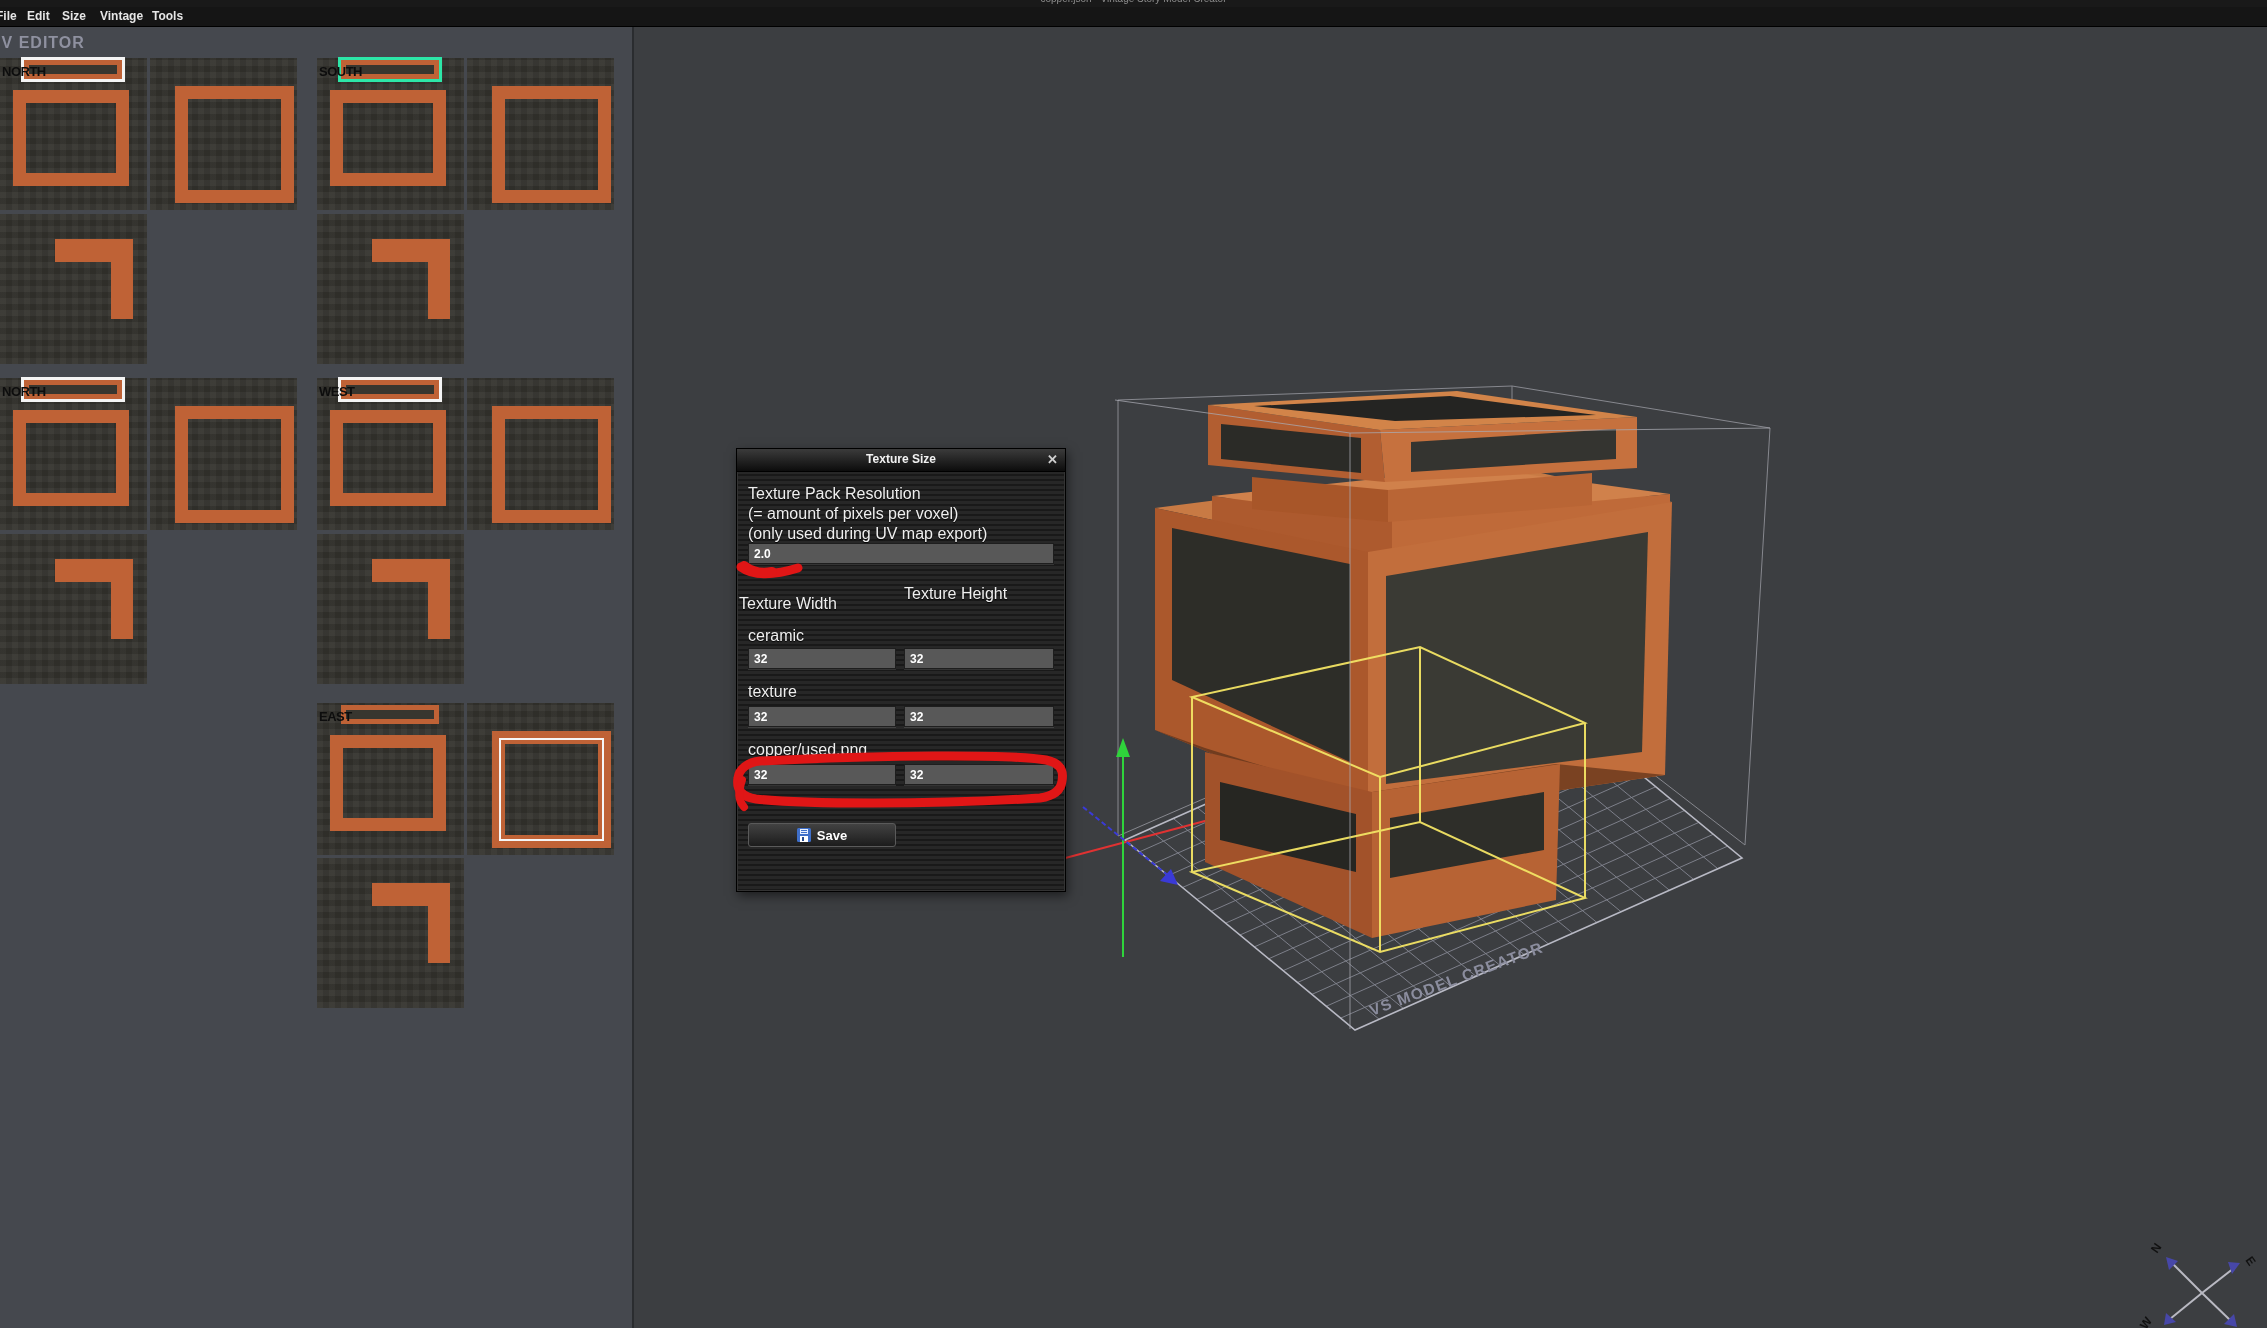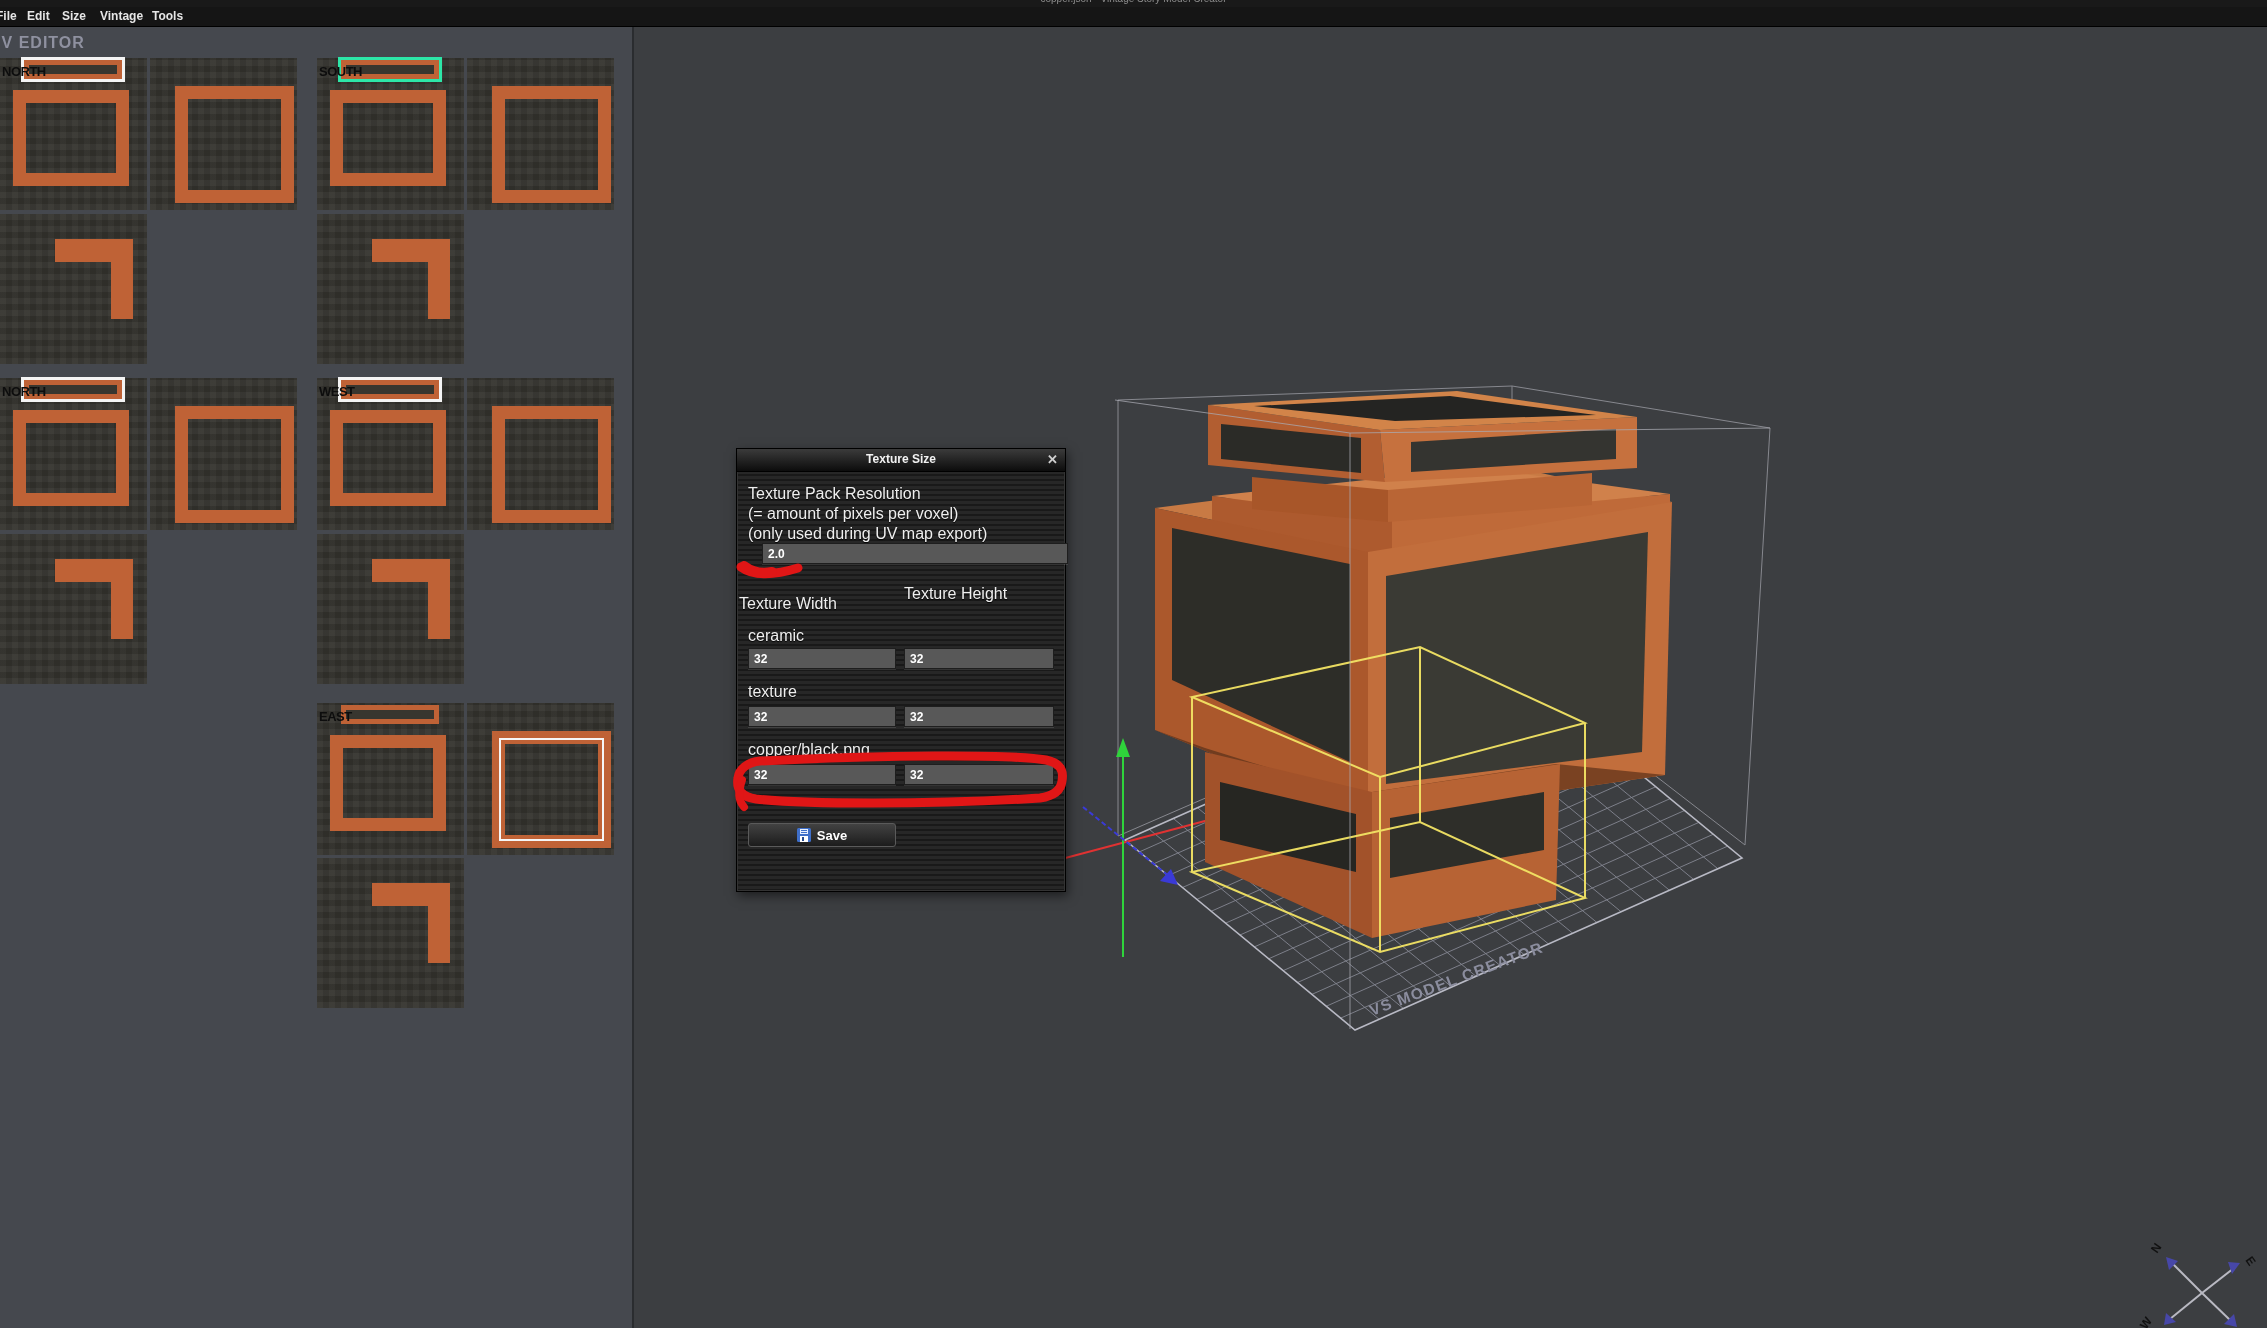--- a/index.html
+++ b/index.html
@@ -253,34 +253,34 @@
 
 <div id="dialog" class="abs">
   <div id="dlg-titlebar">
     <div id="dlg-title">Texture Size</div>
     <div id="dlg-close">✕</div>
   </div>
 
   <div class="dlg-label" style="left:11px;top:36px">Texture Pack Resolution</div>
   <div class="dlg-label" style="left:11px;top:56px">(= amount of pixels per voxel)</div>
   <div class="dlg-label" style="left:11px;top:76px">(only used during UV map export)</div>
-  <input class="dlg-input" style="left: 11px; top: 94px; width: 306px; margin-left: 14px;" value="2.0">
+  <input class="dlg-input" style="left: 11px; top: 94px; width: 306px;" value="2.0">
 
   <div class="dlg-label" style="left:2px;top:146px">Texture Width</div>
   <div class="dlg-label" style="left:167px;top:136px">Texture Height</div>
 
   <div class="dlg-label" style="left:11px;top:178px">ceramic</div>
   <input class="dlg-input" style="left: 11px; top: 199px; width: 148px;" value="32">
   <input class="dlg-input" style="left: 167px; top: 199px; width: 150px;" value="32">
 
   <div class="dlg-label" style="left:11px;top:234px">texture</div>
   <input class="dlg-input" style="left: 11px; top: 257px; width: 148px;" value="32">
   <input class="dlg-input" style="left: 167px; top: 257px; width: 150px;" value="32">
 
-  <div class="dlg-label" style="left:11px;top:292px">copper/black.png</div>
+  <div class="dlg-label" style="left:11px;top:292px">copper/used.png</div>
   <input class="dlg-input" style="left: 11px; top: 315px; width: 148px;" value="32">
   <input class="dlg-input" style="left: 167px; top: 315px; width: 150px;" value="32">
 
   <button id="dlg-save">
     <svg width="14" height="14" viewBox="0 0 14 14">
       <rect x="0" y="0" width="14" height="14" rx="1.5" fill="#3f6fc9"></rect>
       <rect x="3" y="1" width="8" height="5" fill="#e8f0ff"></rect>
       <rect x="4" y="2" width="6" height="1" fill="#3f6fc9"></rect>
       <rect x="4" y="4" width="6" height="1" fill="#3f6fc9"></rect>
       <rect x="3" y="8" width="8" height="6" fill="#ffffff"></rect>

